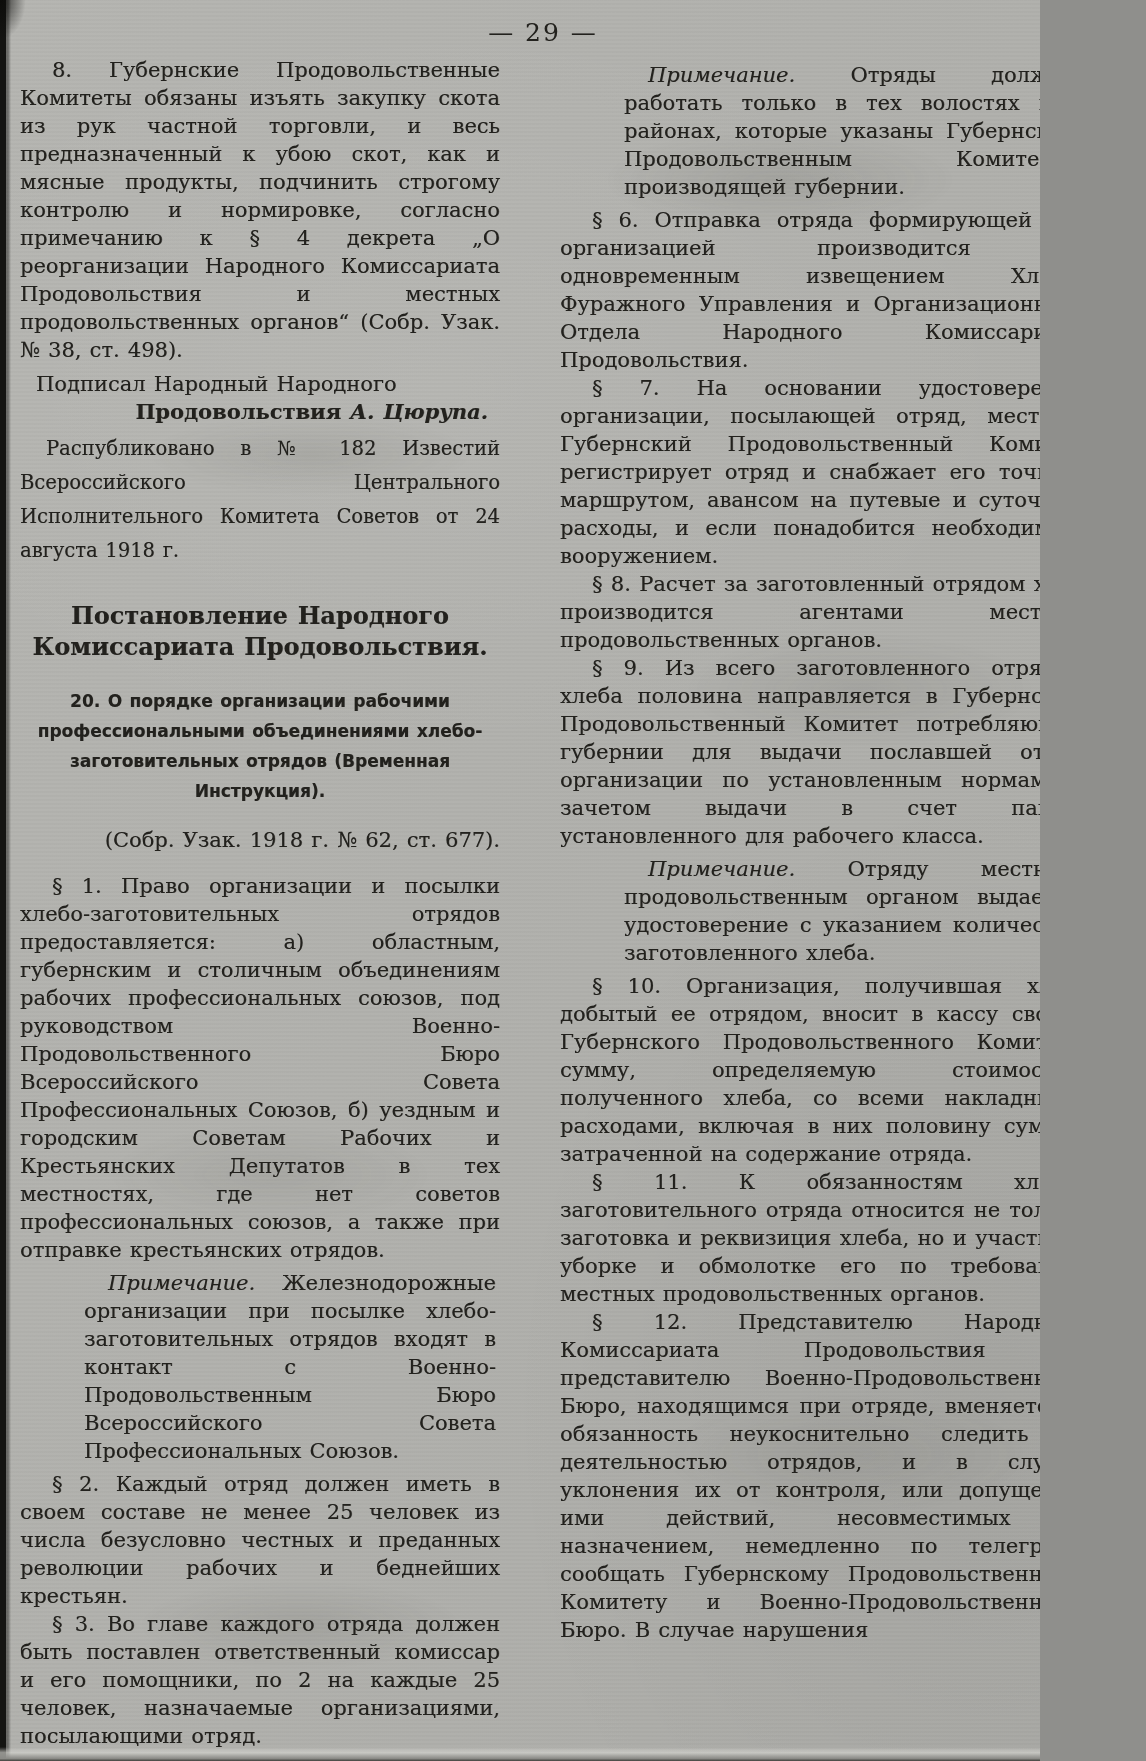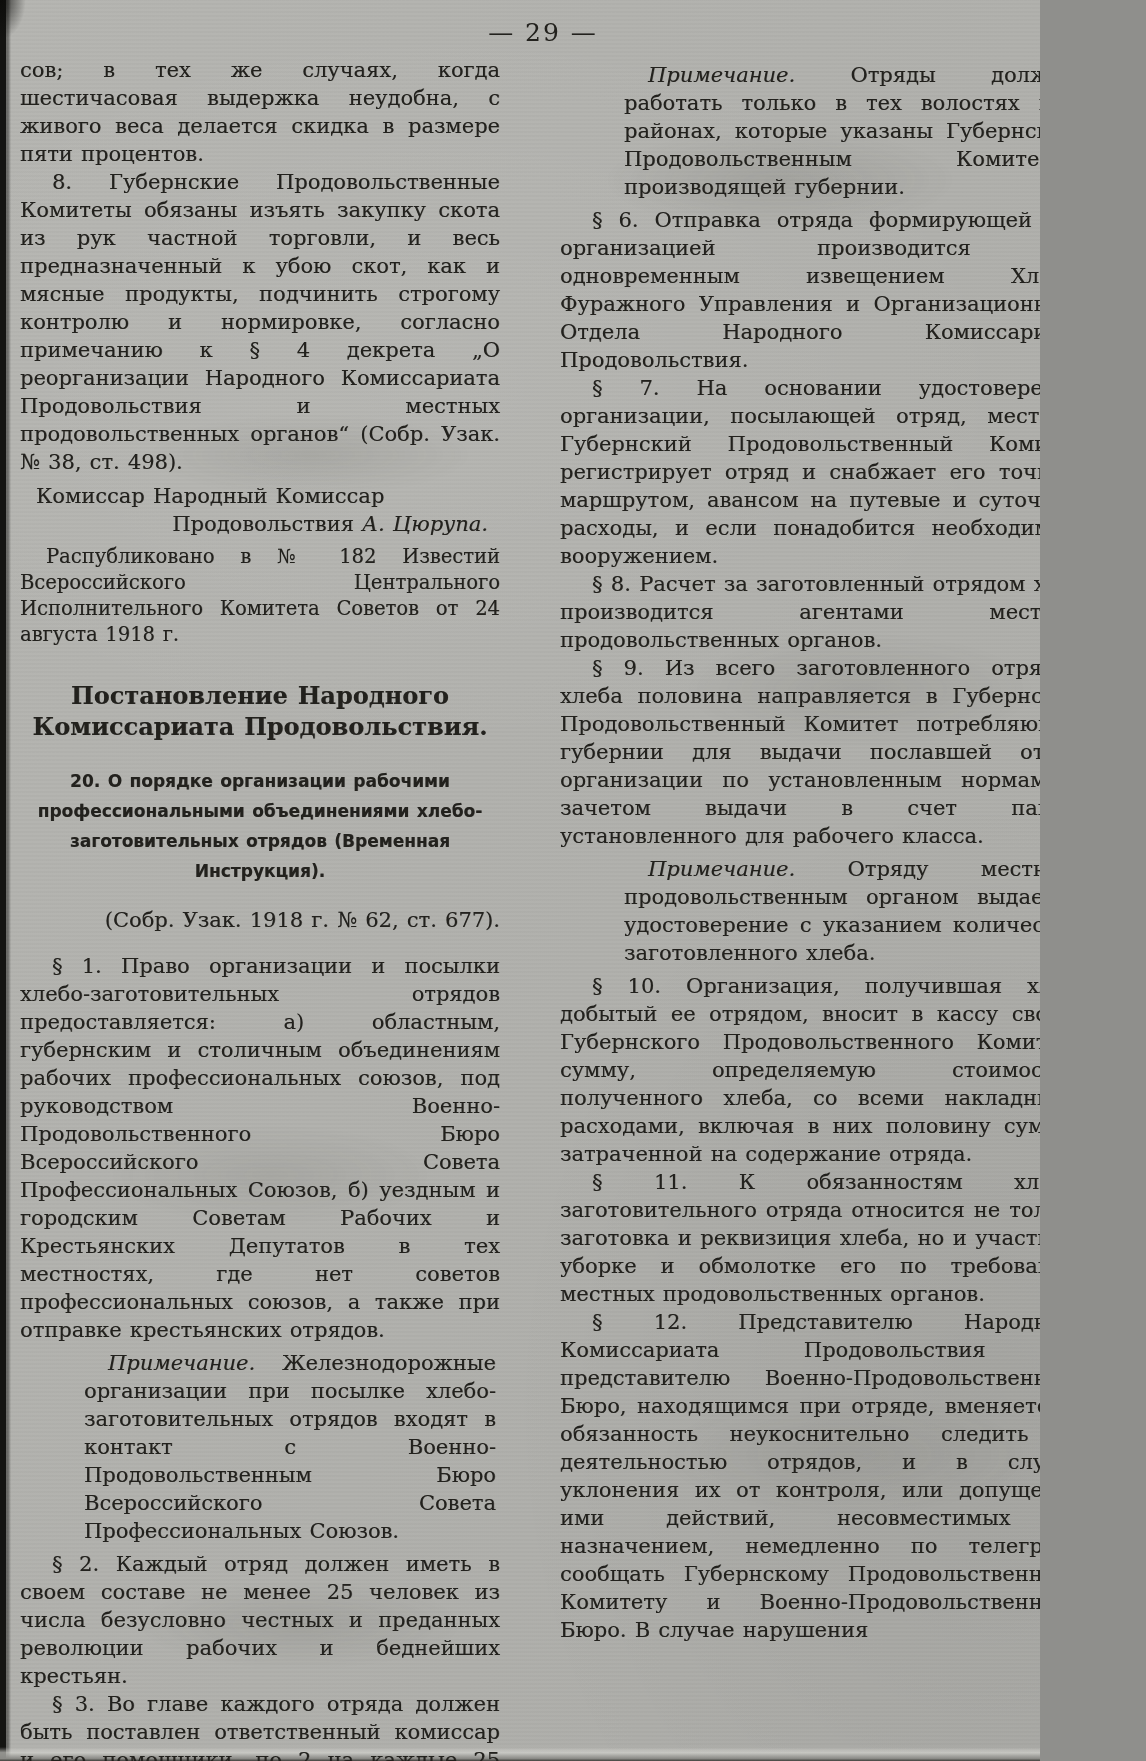--- a/index.html
+++ b/index.html
@@ -33,24 +33,24 @@
       radial-gradient(ellipse 230px 60px at 300px 1625px, rgba(55,55,48,.11), transparent 70%);}
   .page-number{position:absolute;top:18px;left:0;width:1146px;text-align:center;
     font-size:25px;letter-spacing:2px;transform:translateX(-30px);}
   .columns{position:absolute;top:56px;left:20px;display:flex;gap:60px;}
   .col{text-align:justify;font-size:21px;line-height:28px;word-spacing:1.5px;
     text-shadow:0.4px 0.3px 0.6px rgba(32,31,27,.4);}
   .col-left{width:480px;}
   .col-right{width:524px;}
   p{margin:0;text-indent:32px;}
   p.noindent{text-indent:0;}
-  p.small{font-size:19.5px;line-height:26px;text-indent:26px;margin-top:6px;}
+  p.small{font-size:19.5px;line-height:34px;text-indent:26px;margin-top:6px;}
   .signature{margin:6px 0 2px;}
   .sig1{text-indent:16px;text-align:left;}
-  .sig2{text-align:right;padding-right:12px;}
+  .sig2{text-align:right;padding-right:12px;font-weight:bold;}
   .it{font-style:italic;}
   .decree-heading{font-weight:bold;font-size:24px;line-height:31px;text-align:center;
     margin:32px 4px 24px;text-indent:0;}
   .decree-subheading{font-family:"DejaVu Sans","Liberation Sans",sans-serif;font-weight:bold;
     font-size:17px;line-height:30px;text-align:center;margin:0 2px 20px;text-indent:0;}
   .source{text-align:right;text-indent:0;margin:0 0 18px;}
   .note{margin:5px 4px 5px 64px;text-indent:24px;}
 </style>
 </head>
 <body>
@@ -59,25 +59,24 @@
   <div class="ghosts"></div>
   <div class="edge-left"></div>
   <div class="corner-smudge"></div>
   <div class="edge-bottom"></div>
 
   <div class="page-number">— 29 —</div>
 
   <div class="columns">
 
     <div class="col col-left">
-      <p class="noindent">сов; в тех же случаях, когда шестичасовая выдержка неудобна, с живого веса делается скидка в размере пяти процентов.</p>
       <p>8. Губернские Продовольственные Комитеты обязаны изъять закупку скота из рук частной торговли, и весь предназначенный к убою скот, как и мясные продукты, подчинить строгому контролю и нормировке, согласно примечанию к § 4 декрета „О реорганизации Народного Комиссариата Продовольствия и местных продовольственных органов“ (Собр. Узак. № 38, ст. 498).</p>
 
       <div class="signature">
-        <div class="sig1">Комиссар Народный Комиссар</div>
+        <div class="sig1">Подписал Народный Народного</div>
         <div class="sig2"><span>Продовольствия </span><span class="it">А. Цюрупа.</span></div>
       </div>
 
       <p class="small">Распубликовано в № 182 Известий Всероссийского Центрального Исполнительного Комитета Советов от 24 августа 1918 г.</p>
 
       <h2 class="decree-heading">Постановление Народного Комиссариата Продовольствия.</h2>
       <h3 class="decree-subheading">20. О порядке организации рабочими профессиональными объединениями хлебо-заготовительных отрядов (Временная Инструкция).</h3>
       <p class="source">(Собр. Узак. 1918 г. № 62, ст. 677).</p>
 
       <p>§ 1. Право организации и посылки хлебо-заготовительных отрядов предоставляется: а) областным, губернским и столичным объединениям рабочих профессиональных союзов, под руководством Военно-Продовольственного Бюро Всероссийского Совета Профессиональных Союзов, б) уездным и городским Советам Рабочих и Крестьянских Депутатов в тех местностях, где нет советов профессиональных союзов, а также при отправке крестьянских отрядов.</p>

